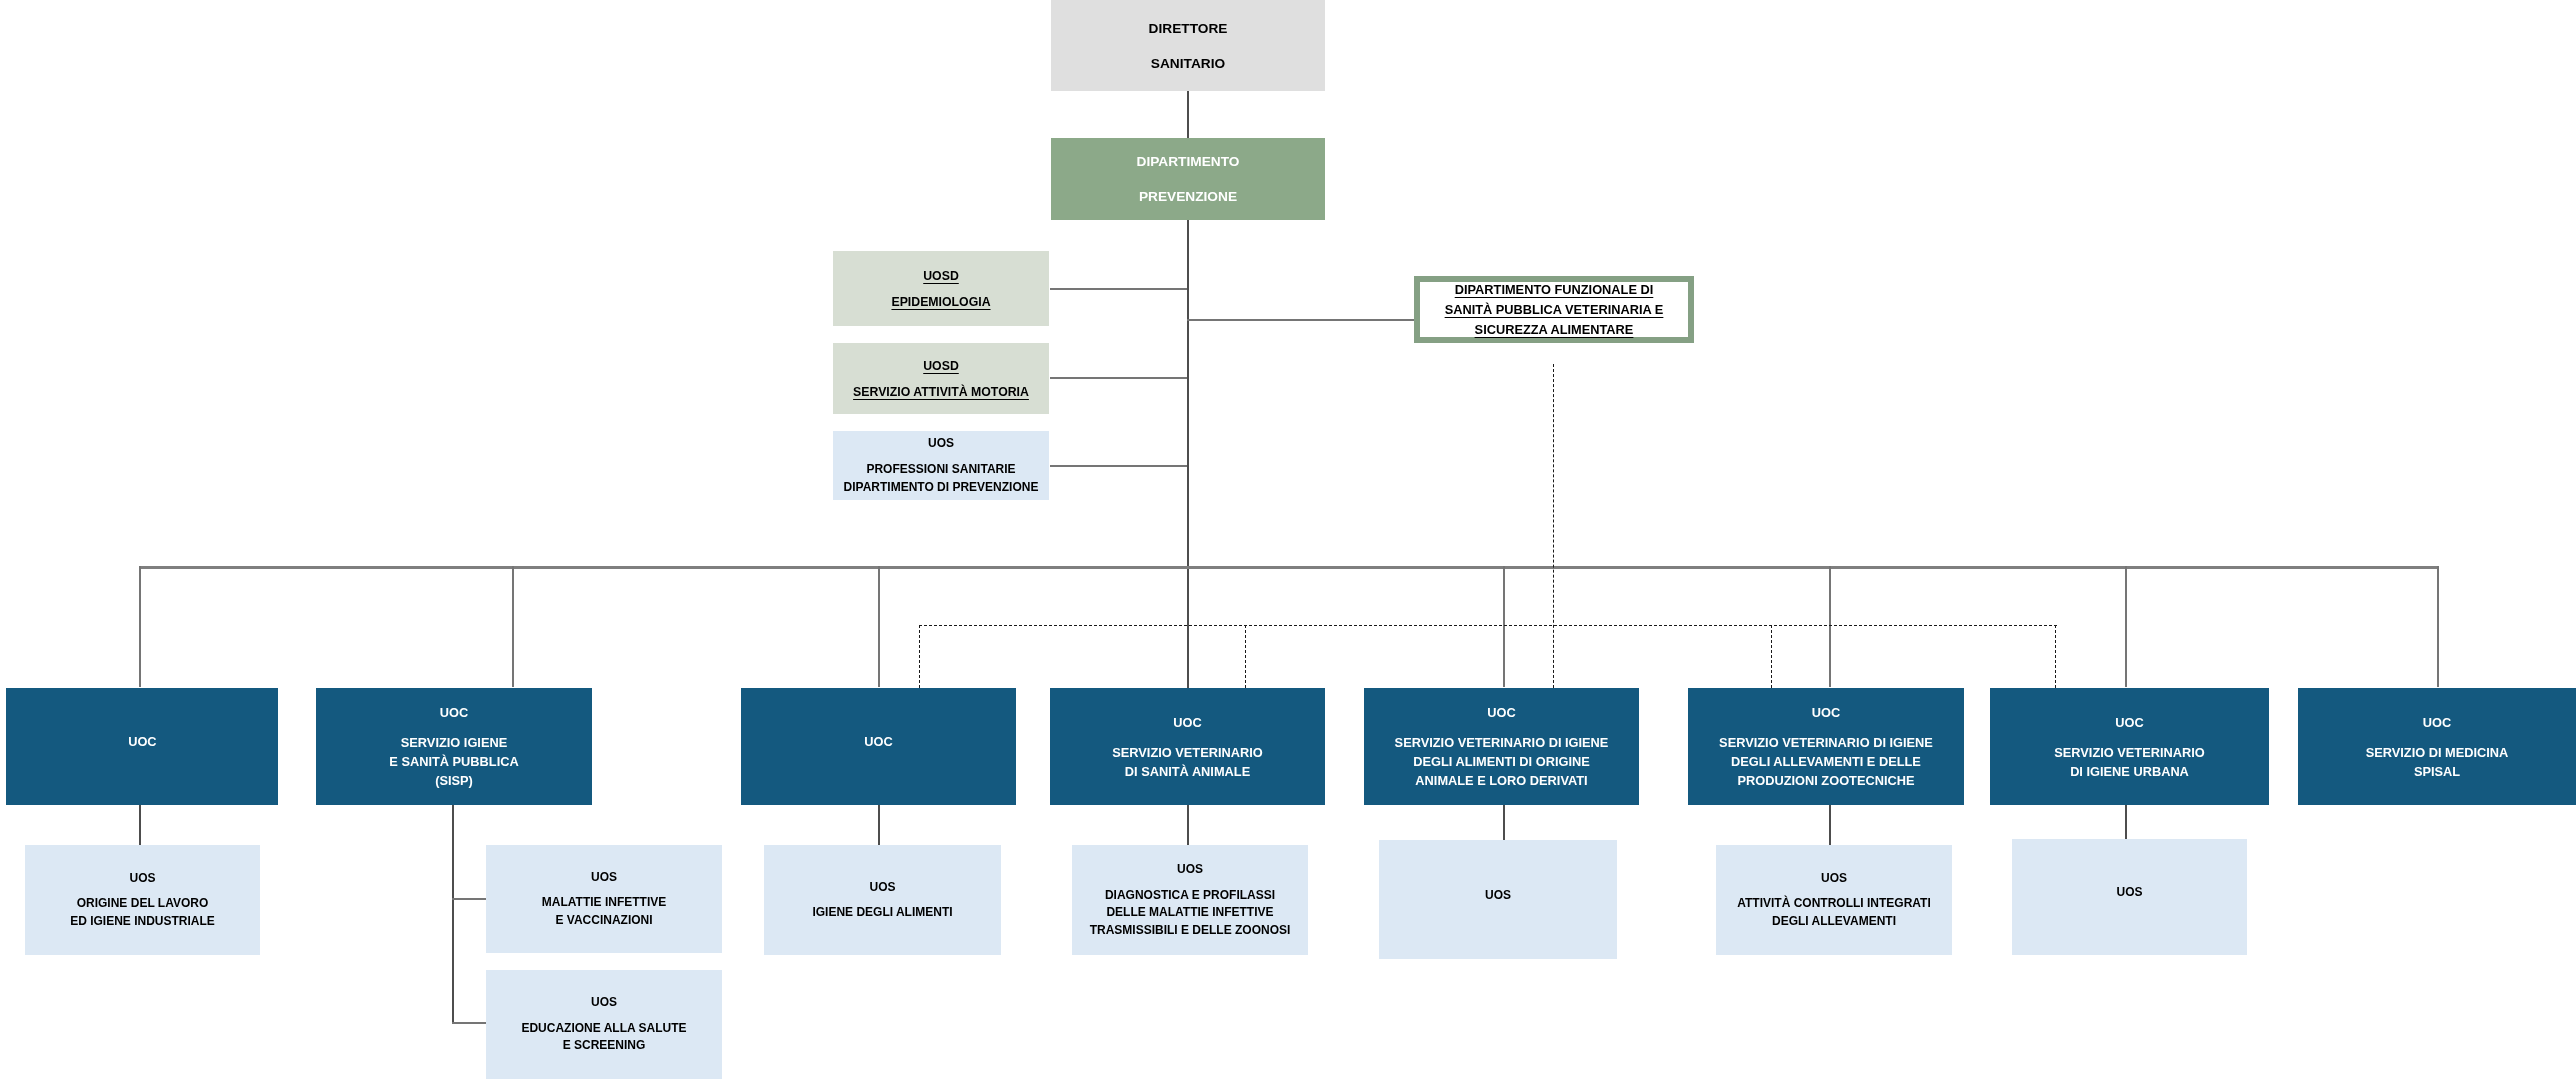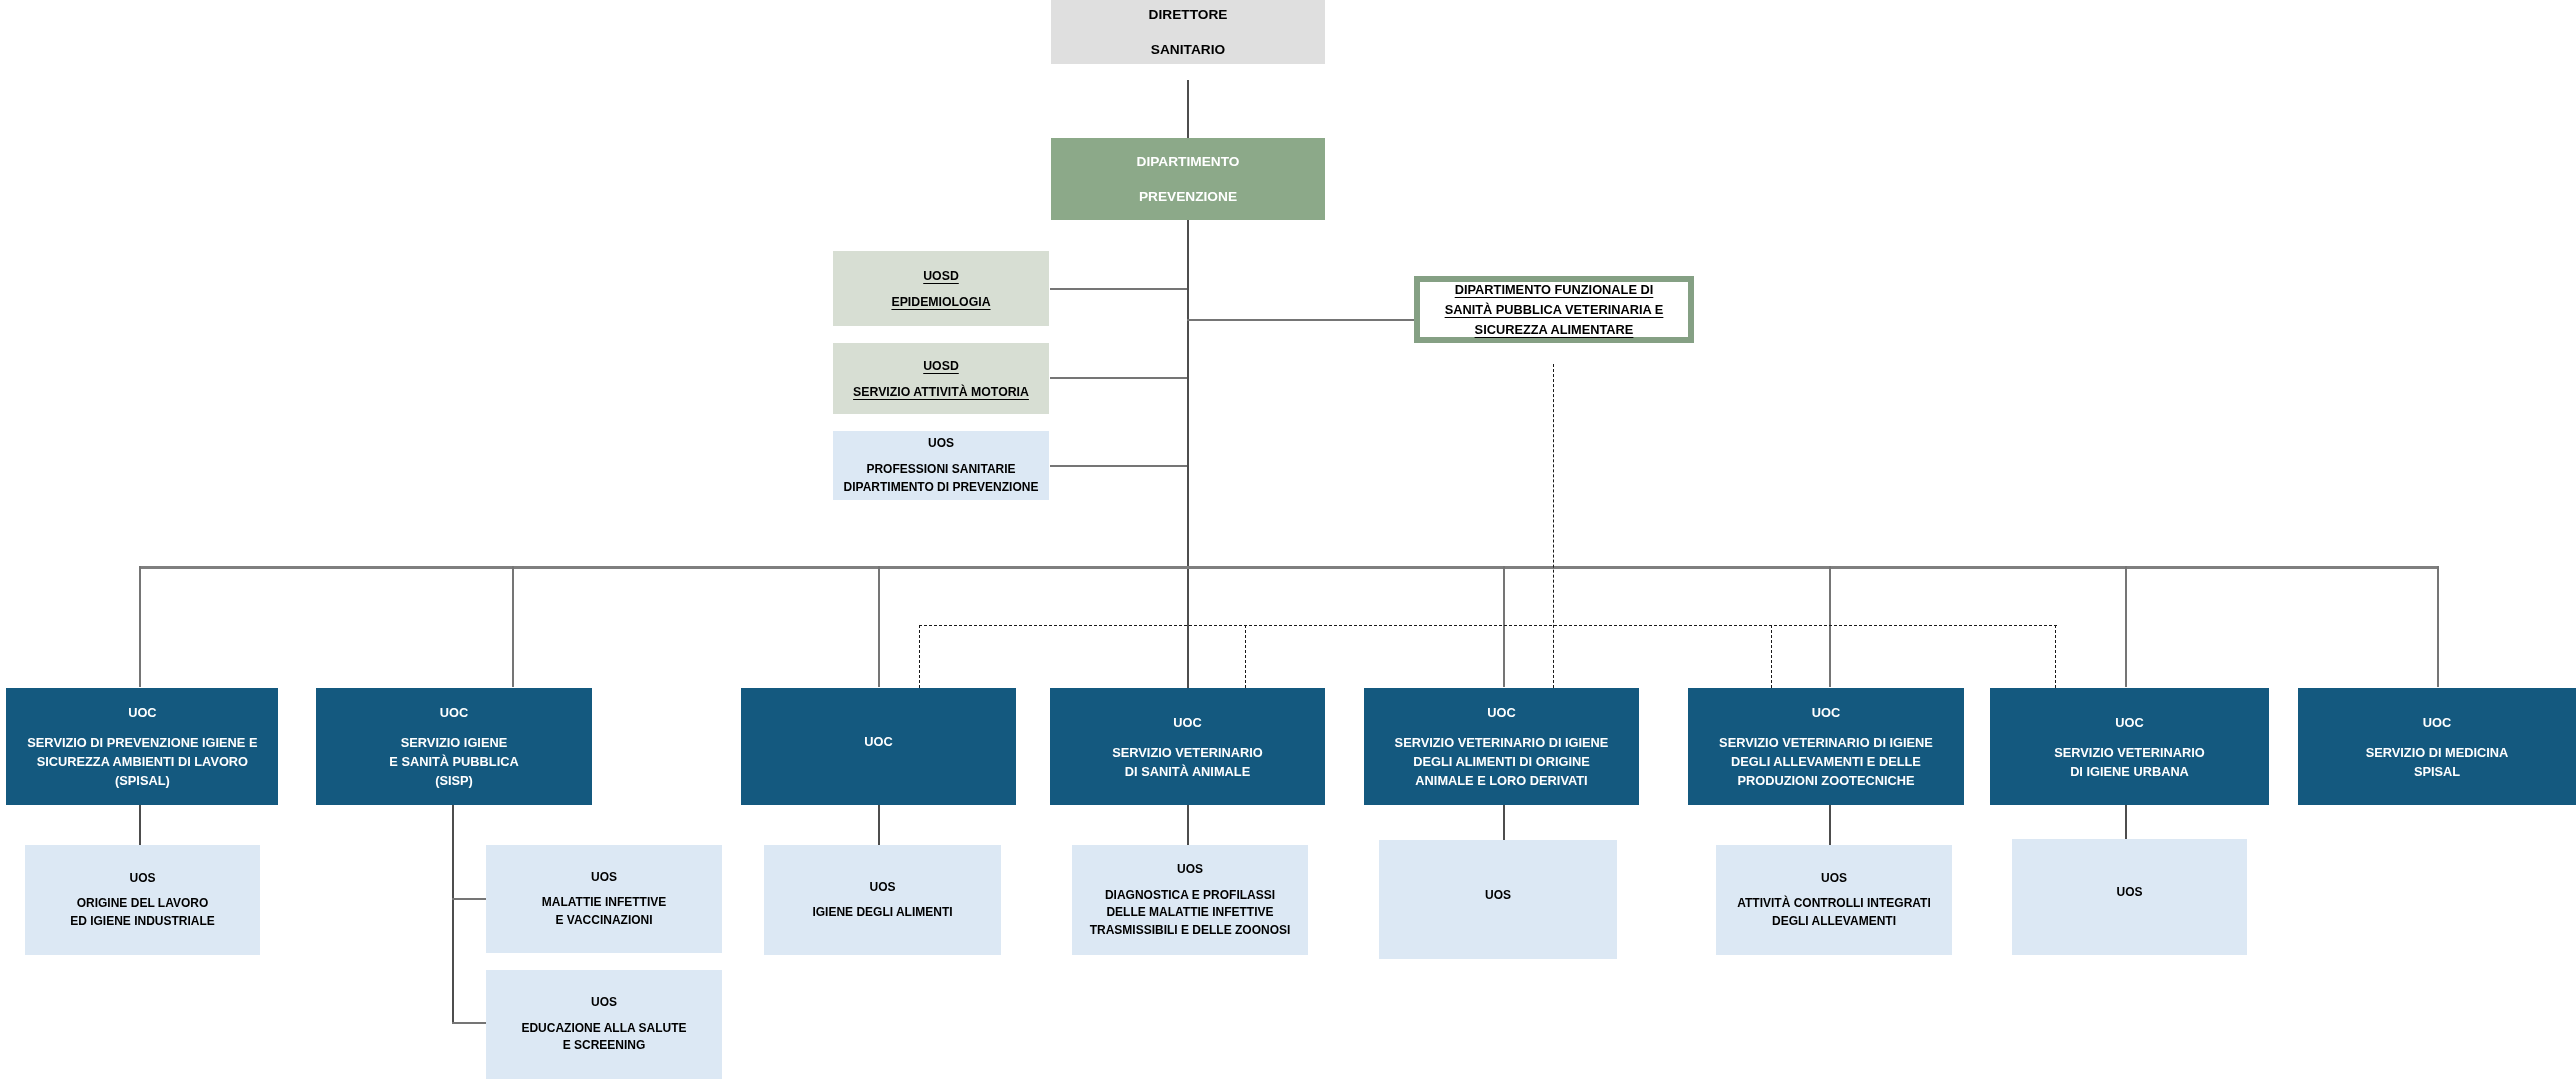--- a/index.html
+++ b/index.html
@@ -82,21 +82,21 @@
   <div class="ln h" style="left:452px;top:898px;width:34px"></div>
   <div class="ln h" style="left:452px;top:1022px;width:34px"></div>
 
   <div class="ln dv" style="left:1553px;top:364px;height:324px"></div>
   <div class="ln dh" style="left:919px;top:625px;width:1138px"></div>
   <div class="ln dv" style="left:919px;top:625px;height:63px"></div>
   <div class="ln dv" style="left:1245px;top:625px;height:63px"></div>
   <div class="ln dv" style="left:1771px;top:625px;height:63px"></div>
   <div class="ln dv" style="left:2055px;top:625px;height:63px"></div>
 
-  <div class="node gray" style="left:1051px;top:0;width:274px;height:64px">
+  <div class="node gray" style="left:1051px;top:0;width:274px;height:91px">
     <div class="title">DIRETTORE
 SANITARIO</div>
   </div>
 
   <div class="node green" style="left:1051px;top:138px;width:274px;height:82px">
     <div class="title">DIPARTIMENTO
 PREVENZIONE</div>
   </div>
 
   <div class="node uosd" style="left:833px;top:251px;width:216px;height:75px">
@@ -116,23 +116,20 @@
   </div>
 
   <div class="node funz" style="left:1414px;top:276px;width:280px;height:67px">
     <div class="title">DIPARTIMENTO FUNZIONALE DI
 SANITÀ PUBBLICA VETERINARIA E
 SICUREZZA ALIMENTARE</div>
   </div>
 
   <div class="node uoc" style="left:6.4px;top:688px;width:272px;height:117px">
     <div class="kicker">UOC</div>
-    <div class="title">SERVIZIO DI PREVENZIONE IGIENE E
-SICUREZZA AMBIENTI DI LAVORO
-(SPISAL)</div>
   </div>
 
   <div class="node uoc" style="left:316px;top:688px;width:276px;height:117px">
     <div class="kicker">UOC</div>
     <div class="title">SERVIZIO IGIENE
 E SANITÀ PUBBLICA
 (SISP)</div>
   </div>
 
   <div class="node uoc" style="left:741px;top:688px;width:275px;height:117px">

